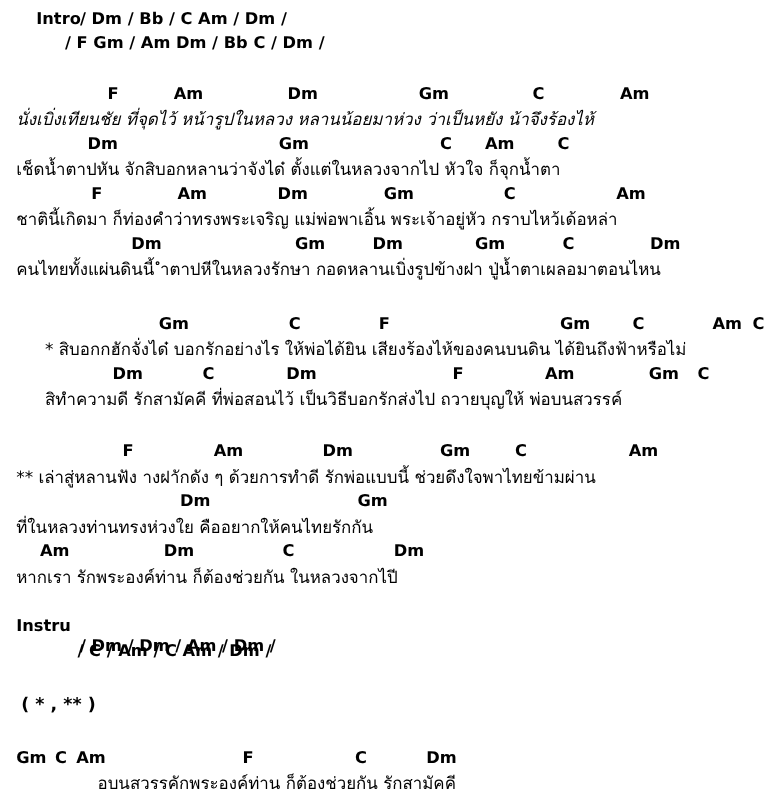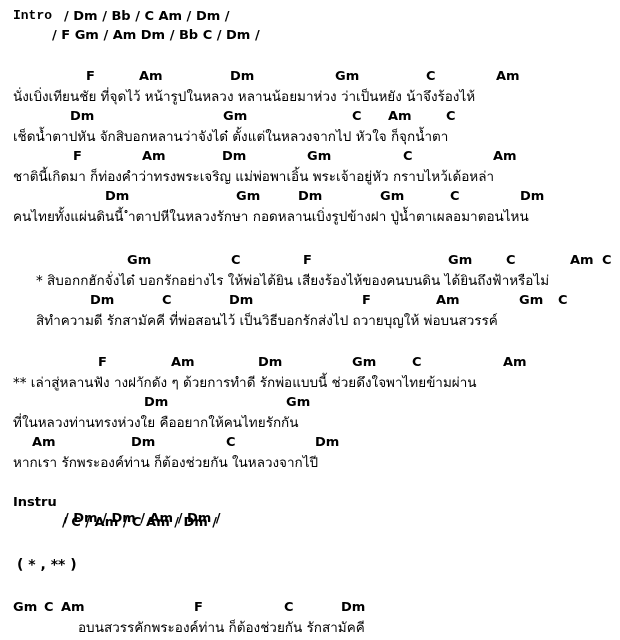--- a/index.html
+++ b/index.html
@@ -6,34 +6,34 @@
   body { width:620px; height:640px; position:relative; overflow:hidden;
          font-family:"DejaVu Sans","Liberation Sans",sans-serif; color:#000; }
   .line { position:absolute; left:0; width:620px; height:18px; white-space:nowrap; }
   .chord { position:absolute; top:0; font-weight:bold; font-size:13px; line-height:18px; }
   .lyric { position:absolute; top:0; font-size:13.5px; line-height:18px; }
   .bold-line { position:absolute; font-weight:bold; font-size:13px; line-height:18px; white-space:nowrap; }
 </style>
 </head>
 <body>
 
-<div class="bold-line" style="left:13px;top:7px;font-family:Liberation Mono, monospace;">Intro</div>
+<div class="bold-line" style="left:29px;top:7px;">Intro</div>
 <div class="bold-line" style="left:64px;top:7px;">/ Dm / Bb / C Am / Dm /</div>
 <div class="bold-line" style="left:52px;top:26px;">/ F Gm / Am Dm / Bb C / Dm /</div>
 
 <div id="verse">
     <div class="line" style="top: 67px;">
       <span class="chord" style="left: 86px;">F</span>
       <span class="chord" style="left: 139px;">Am</span>
       <span class="chord" style="left: 230px;">Dm</span>
       <span class="chord" style="left: 335px;">Gm</span>
       <span class="chord" style="left: 426px;">C</span>
       <span class="chord" style="left: 496px;">Am</span>
     </div>
-    <div class="line" style="top: 87px;">
+    <div class="line" style="top: 87px; font-style: italic;">
       <span class="lyric" style="left: 13px;">นั่งเบิ่งเทียนชัย ที่จุดไว้ หน้ารูปในหลวง หลานน้อยมาห่วง   ว่าเป็นหยัง น้าจึงร้องไห้</span>
     </div>
     <div class="line" style="top: 107px;">
       <span class="chord" style="left: 70px;">Dm</span>
       <span class="chord" style="left: 223px;">Gm</span>
       <span class="chord" style="left: 352px;">C</span>
       <span class="chord" style="left: 388px;">Am</span>
       <span class="chord" style="left: 446px;">C</span>
     </div>
     <div class="line" style="top: 127px; text-decoration: underline;">

